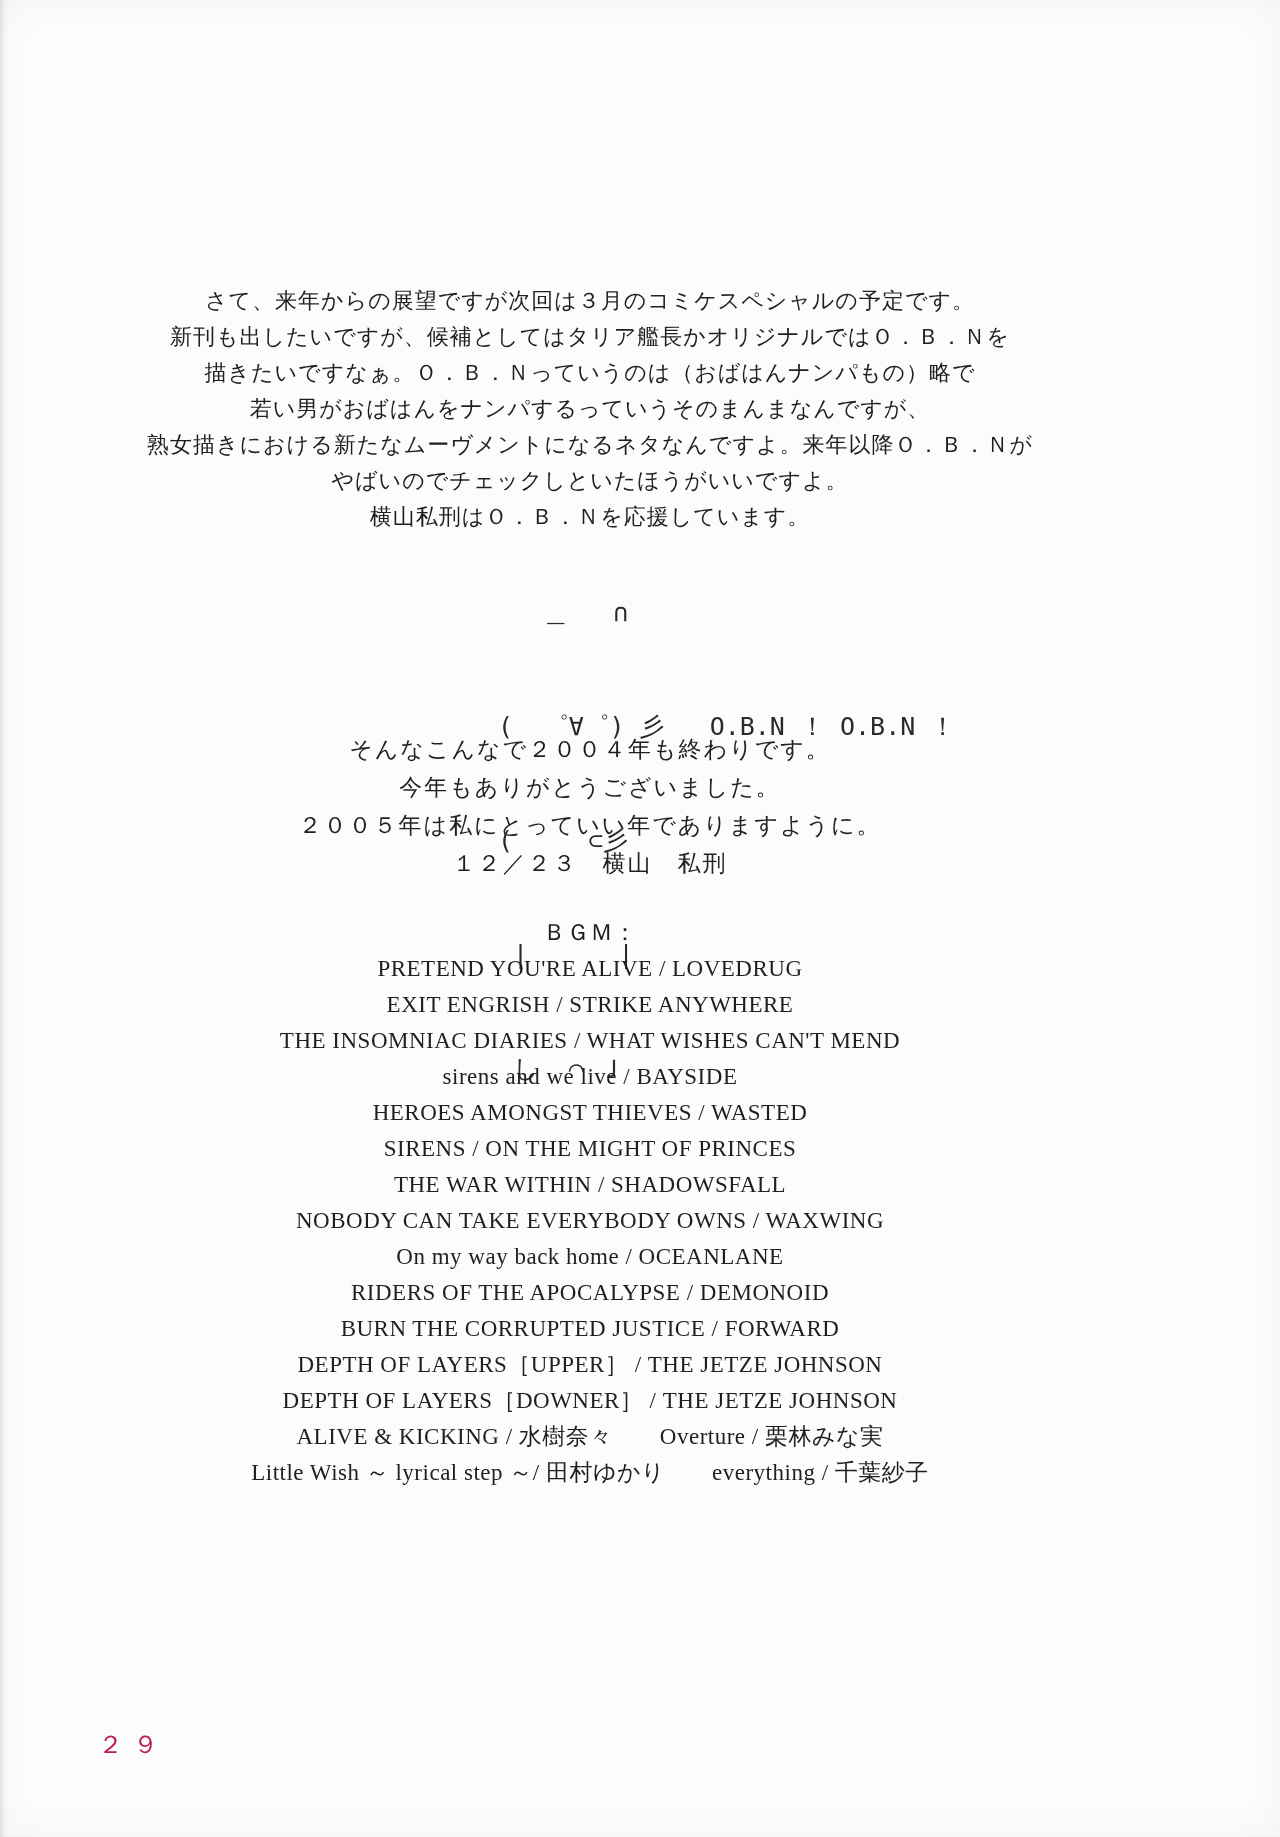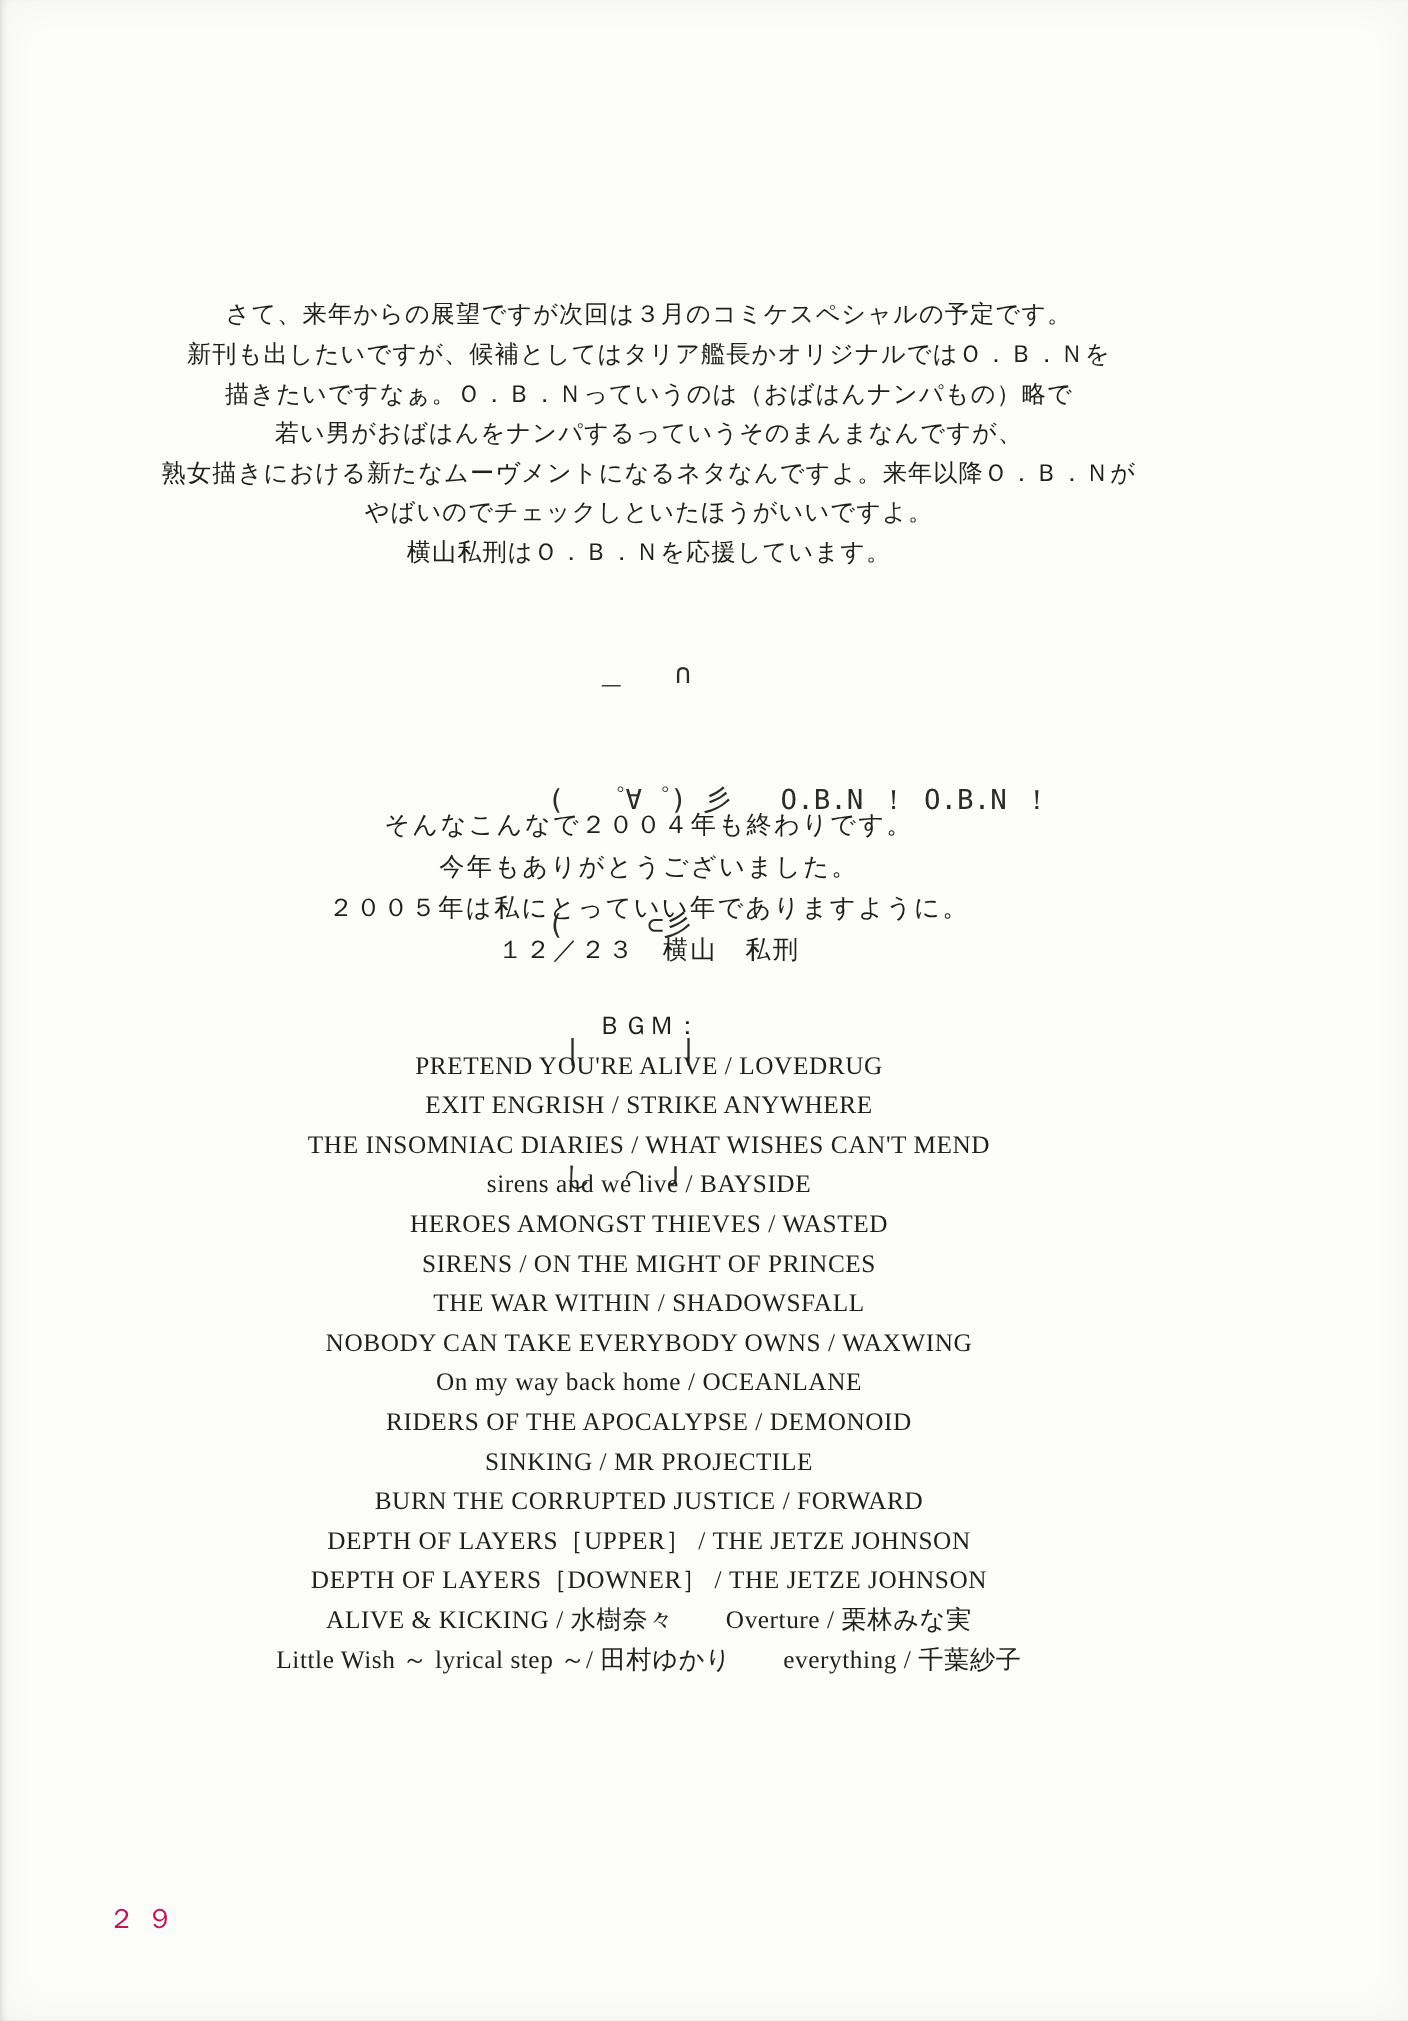--- a/index.html
+++ b/index.html
@@ -17,21 +17,21 @@
     overflow: hidden;
     box-shadow: inset 0 0 40px rgba(0,0,0,0.04), inset 6px 0 8px -6px rgba(0,0,0,0.18);
   }
   .centered-block {
     position: absolute;
     left: 0;
     width: 1180px;
     text-align: center;
   }
   .intro {
-    top: 268px;
+    top: 283px;
     font-size: 22px;
     line-height: 36px;
     letter-spacing: 1px;
   }
   .kaomoji {
     position: absolute;
     left: 498px;
     top: 518px;
     font-family: "DejaVu Sans Mono", "DejaVu Sans", monospace;
     font-size: 25px;
@@ -98,21 +98,20 @@
     <div class="line">PRETEND YOU'RE ALIVE / LOVEDRUG</div>
     <div class="line">EXIT ENGRISH / STRIKE ANYWHERE</div>
     <div class="line">THE INSOMNIAC DIARIES / WHAT WISHES CAN'T MEND</div>
     <div class="line">sirens and we live / BAYSIDE</div>
     <div class="line">HEROES AMONGST THIEVES / WASTED</div>
     <div class="line">SIRENS / ON THE MIGHT OF PRINCES</div>
     <div class="line">THE WAR WITHIN / SHADOWSFALL</div>
     <div class="line">NOBODY CAN TAKE EVERYBODY OWNS / WAXWING</div>
     <div class="line">On my way back home / OCEANLANE</div>
     <div class="line">RIDERS OF THE APOCALYPSE / DEMONOID</div>
-    <div class="line">SINKING / MR PROJECTILE</div>
     <div class="line">BURN THE CORRUPTED JUSTICE / FORWARD</div>
     <div class="line">DEPTH OF LAYERS［UPPER］ / THE JETZE JOHNSON</div>
     <div class="line">DEPTH OF LAYERS［DOWNER］ / THE JETZE JOHNSON</div>
     <div class="line">ALIVE &amp; KICKING / 水樹奈々　　Overture / 栗林みな実</div>
     <div class="line">Little Wish ～ lyrical step ～/ 田村ゆかり　　everything / 千葉紗子</div>
   </section>
 
   <div class="page-number">２９</div>
 
 </div>

